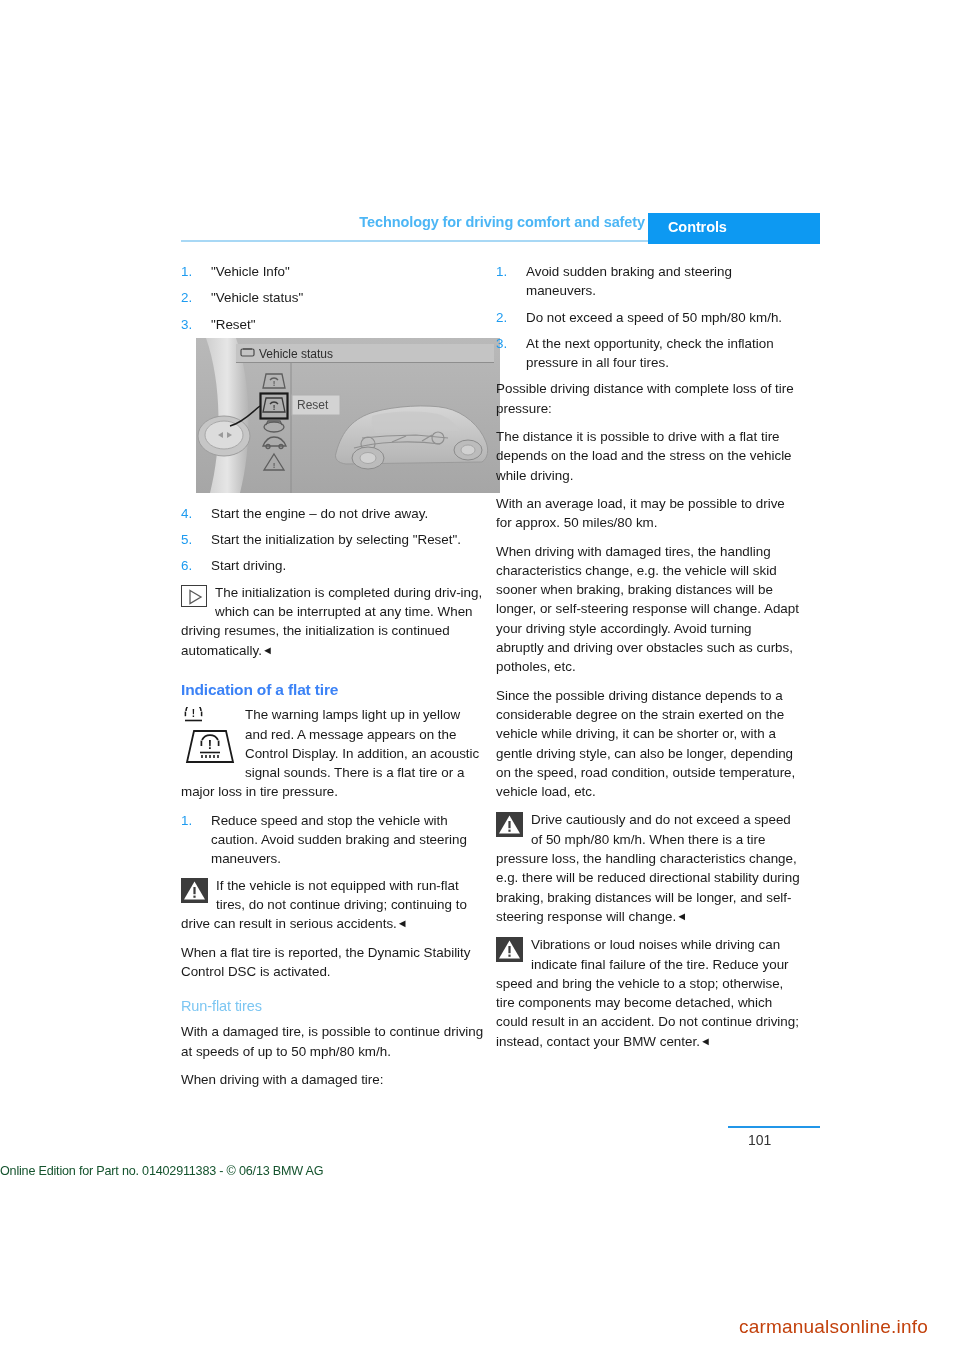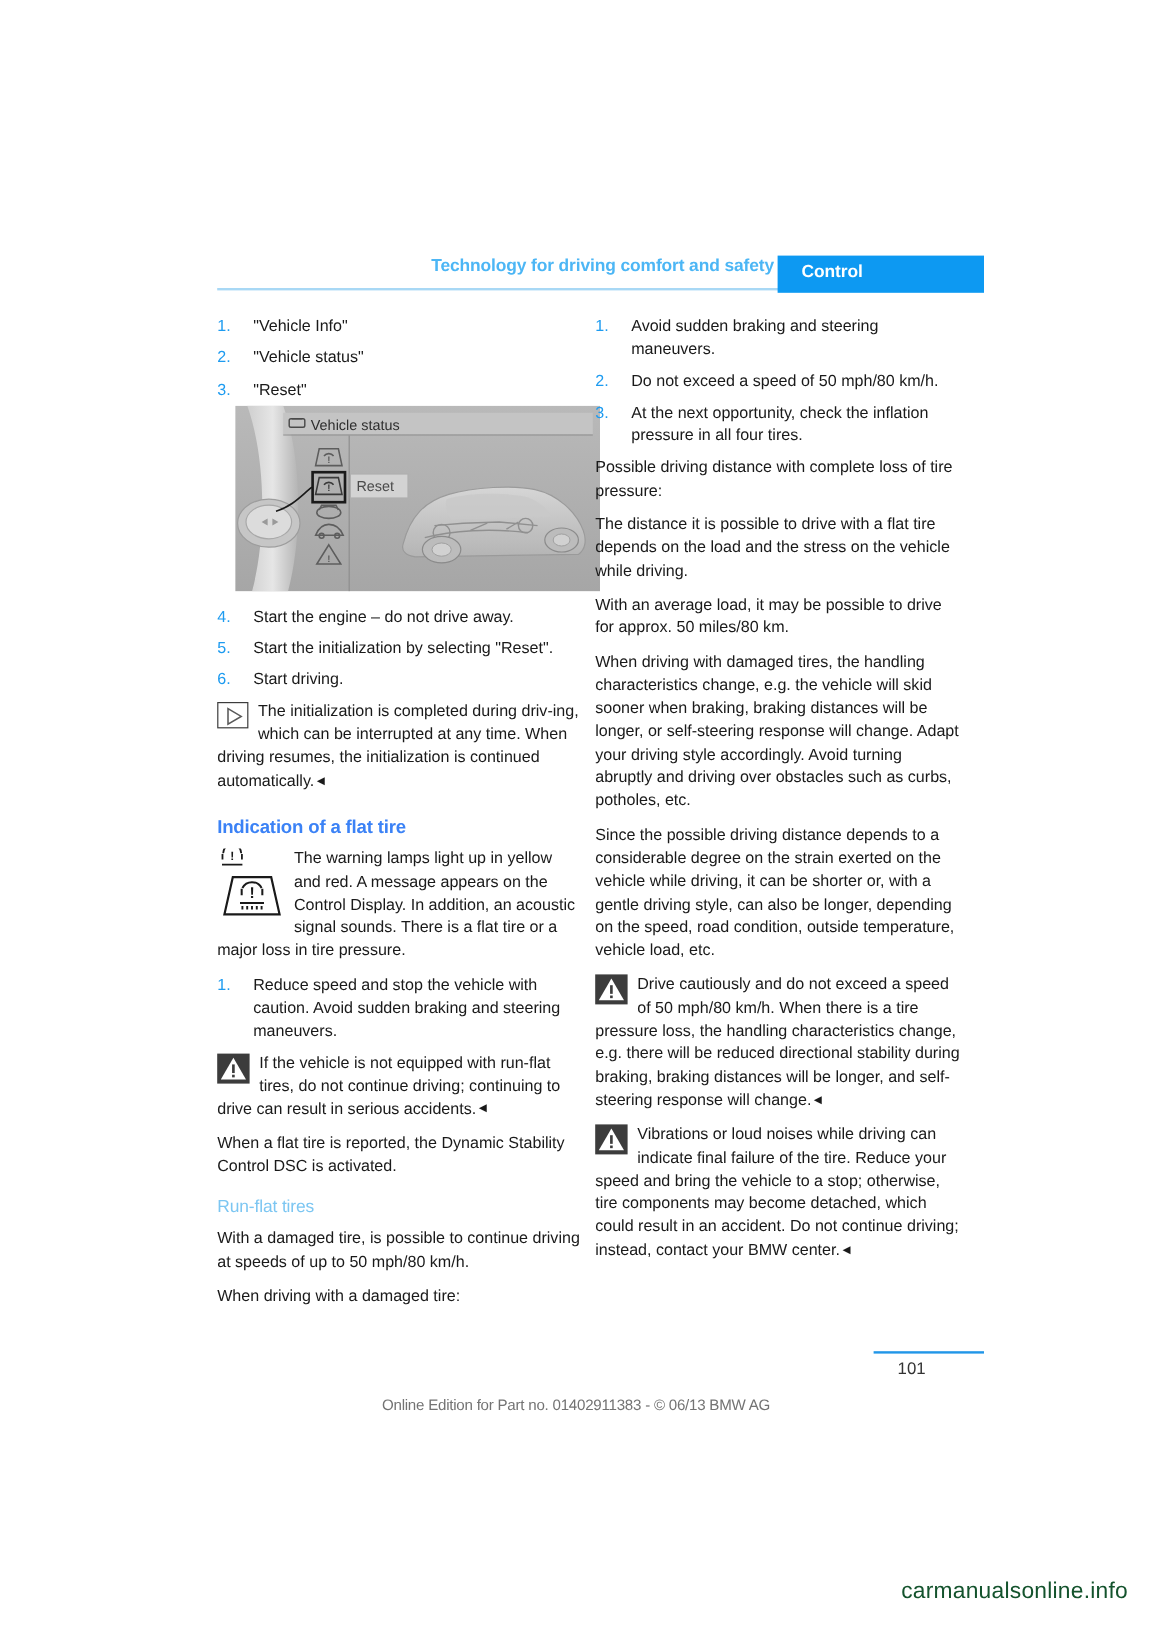--- a/index.html
+++ b/index.html
@@ -179,47 +179,47 @@
   .page-num {
     position: absolute;
     left: 748px; top: 1132px;
     font-size: 14px;
     color: #333;
   }
   .edition {
     position: absolute;
     left: 0; top: 1164px;
     width: 960px;
-    text-align: center;
+    text-align: left;
     font-size: 12.6px;
-    color: #737373;
+    color: #14532d;
     letter-spacing: -0.2px;
   }
   .watermark {
     position: absolute;
     left: 0; top: 1316px;
     width: 960px;
     text-align: right;
-    padding-right: 20px;
+    padding-right: 32px;
     box-sizing: border-box;
     font-size: 19px;
-    color: #14532d;
+    color: #c2410c;
     letter-spacing: 0.2px;
   }
 </style>
 </head>
 <body>
 
 <div class="page">
 
   <div class="header">
     <div class="header-rule"></div>
     <div class="header-chapter">Technology for driving comfort and safety</div>
     <div class="header-badge">
-      <span>Control</span>
+      <span>Controls</span>
     </div>
   </div>
 
   <div class="col col-left">
 
     <div class="olist">
       <div class="oitem">
         <span class="num">1.</span>
         <span class="txt">"Vehicle Info"</span>
       </div>

